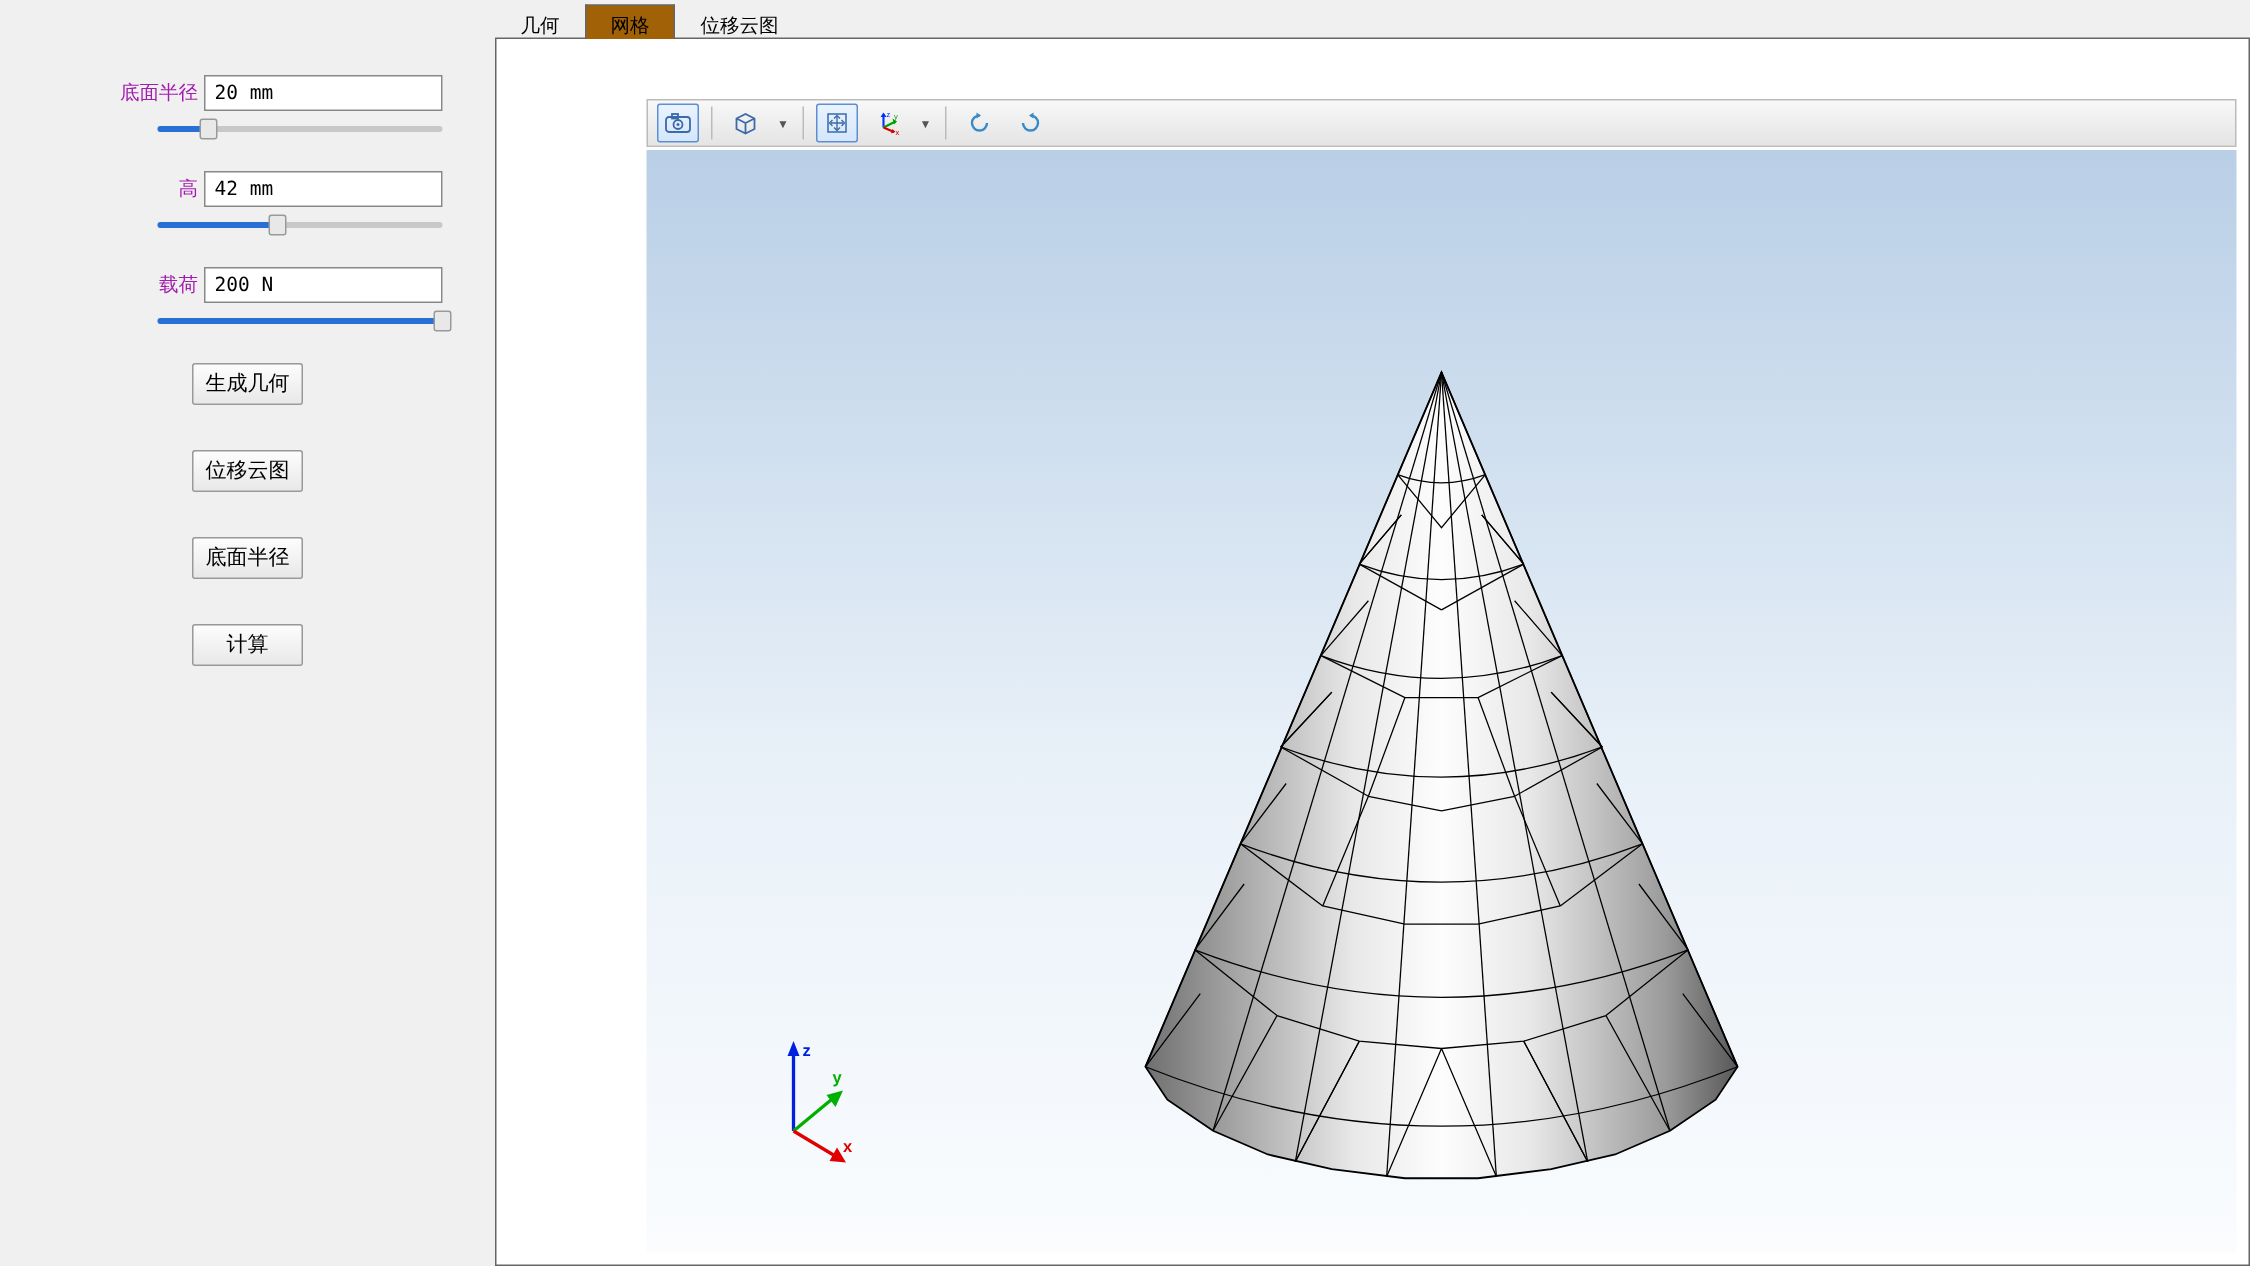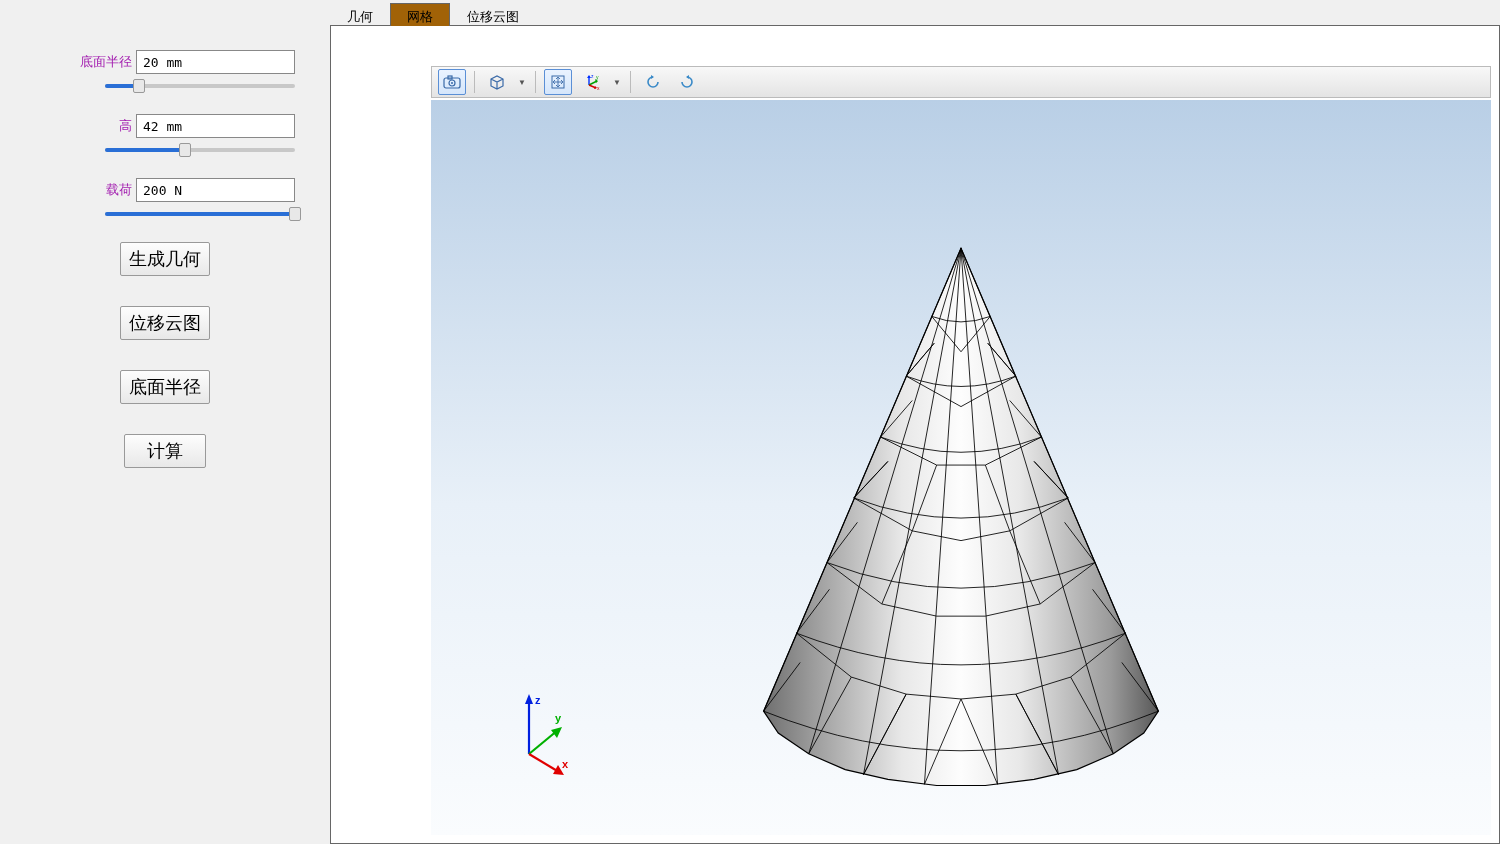--- a/index.html
+++ b/index.html
@@ -7,21 +7,21 @@
     .app { display: flex; width: 100%; height: 100%; }
     .sidebar { width: 330px; padding: 50px 35px 20px 35px; background: #f0f0f0; }
     .param-row { margin-bottom: 26px; }
     .param-top { display: flex; align-items: center; justify-content: flex-end; gap: 4px; }
     .param-label { font-size: 13px; color: #a21caf; white-space: nowrap; }
     .param-input { width: 159px; height: 24px; border: 1px solid #888; background: #fff; padding: 2px 6px; font-family: monospace, SimSun; font-size: 13px; }
     .param-slider { width: 190px; height: 4px; margin-top: 10px; margin-left: auto; background: #c8c8c8; position: relative; border-radius: 2px; }
     .param-slider-fill { height: 100%; background: #2a6fd6; border-radius: 2px; }
     .param-slider-handle { position: absolute; top: -5px; width: 12px; height: 14px; background: #e8e8e8; border: 1px solid #999; border-radius: 2px; transform: translateX(-50%); }
     .btn-col { margin-top: 20px; display: flex; flex-direction: column; align-items: center; gap: 30px; }
-    .btn { padding: 4px 8px; font-size: 18px; background: linear-gradient(#fdfdfd,#e8e8e8); border: 1px solid #999; border-radius: 2px; cursor: pointer; min-width: 60px; }
+    .btn { padding: 4px 8px; font-size: 14px; background: linear-gradient(#fdfdfd,#e8e8e8); border: 1px solid #999; border-radius: 2px; cursor: pointer; min-width: 60px; }
     .main { flex: 1; background: #f0f0f0; display: flex; flex-direction: column; }
     .tabs { display: flex; height: 26px; background: #f0f0f0; border-bottom: 1px solid #666; }
     .tab { padding: 4px 16px; font-size: 13px; cursor: pointer; border: 1px solid transparent; border-bottom: none; position: relative; top: 3px; }
     .tab.active { background: #a16207; border-color: #666; border-bottom: 1px solid #fff; }
     .viewport-wrap { flex: 1; background: #fff; margin: 0; border: 1px solid #666; border-top: none; position: relative; }
     .toolbar { position: absolute; top: 40px; left: 100px; right: 8px; height: 32px; background: linear-gradient(#f8f8f8,#e4e4e4); border: 1px solid #bbb; display: flex; align-items: center; padding: 0 6px; gap: 6px; }
     .tool-btn { width: 28px; height: 26px; display: flex; align-items: center; justify-content: center; border: 1px solid transparent; border-radius: 2px; cursor: pointer; }
     .tool-btn.boxed { border-color: #5a8fd6; background: linear-gradient(#eaf3ff,#d5e6fb); }
     .tool-sep { width: 1px; height: 22px; background: #bbb; margin: 0 2px; }
     .dropdown-arrow { width: 10px; height: 26px; display: flex; align-items: center; justify-content: center; cursor: pointer; font-size: 8px; color: #555; }

